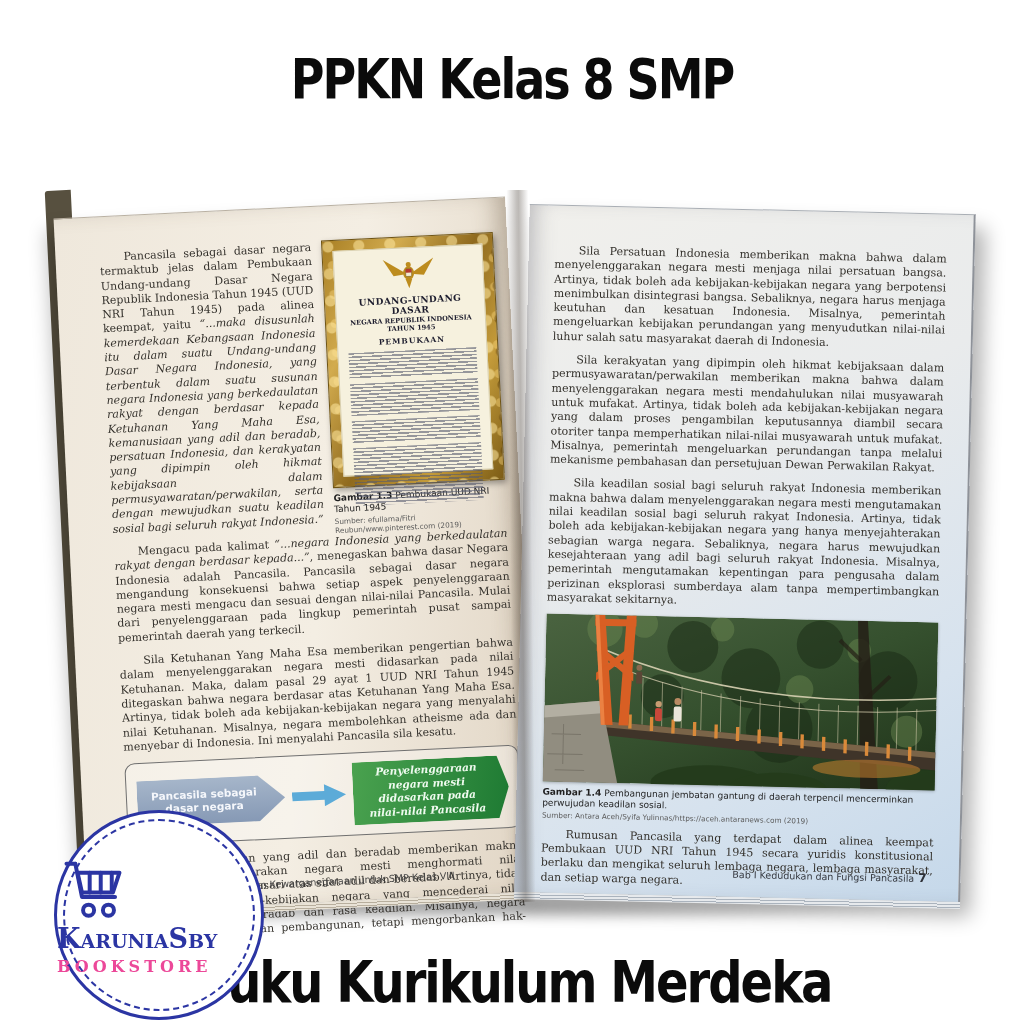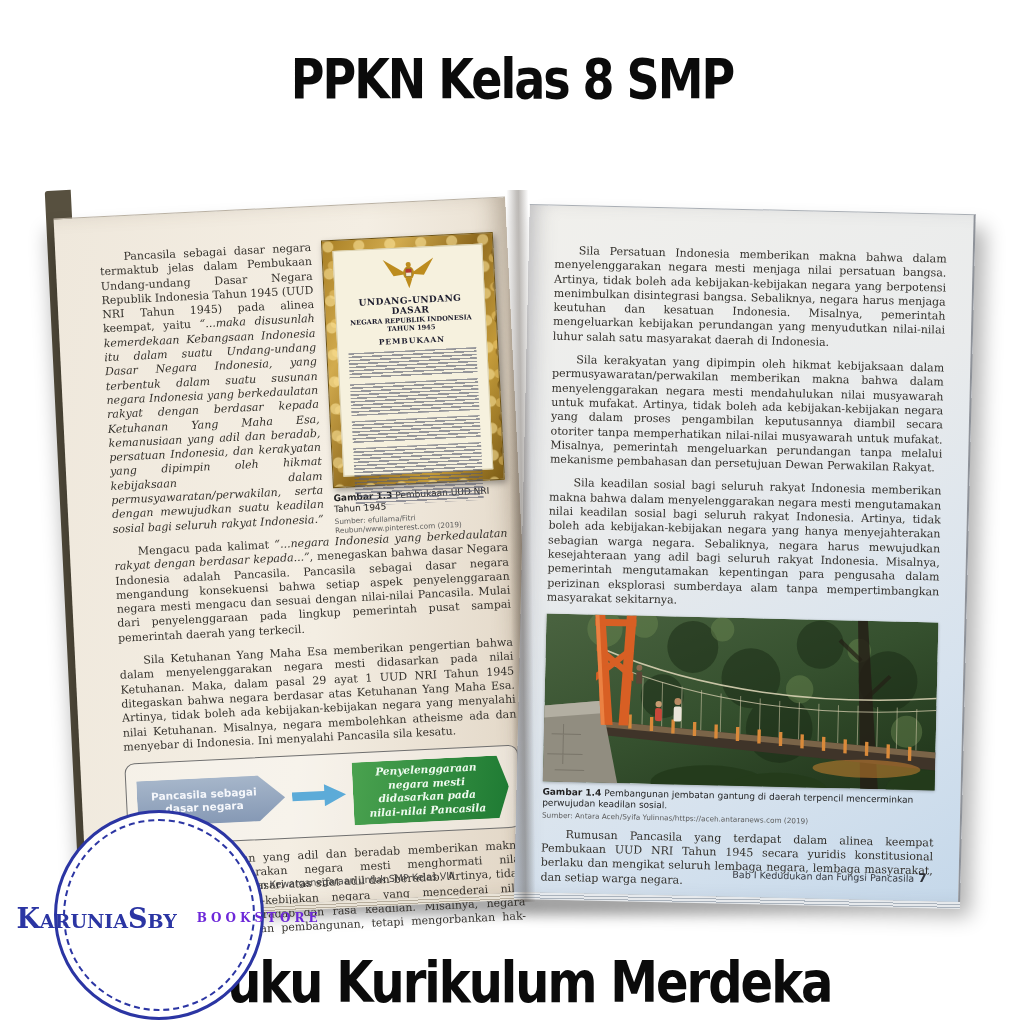--- a/index.html
+++ b/index.html
@@ -92,27 +92,27 @@
   .lp-foot{left:44px;bottom:14px;}
   .rp-foot{right:28px;bottom:16px;color:#35383f;}
   .pgnum{font-weight:700;font-size:12px;margin:0 4px;color:#2e3138;}
 
   .bridge{width:100%;height:168px;display:block;box-shadow:0 1px 3px rgba(0,0,0,0.25);}
   .bridge-fig{margin-top:2px;}
 
   
   .logo{position:absolute;left:54px;top:810px;width:210px;height:210px;z-index:10;}
   .logo-circle{position:relative;width:100%;height:100%;border-radius:50%;background:#ffffff;
-     border:3px solid #2b35a3;display:flex;flex-direction:row;align-items:center;
-     justify-content:center;box-sizing:border-box;gap:20px;}
+     border:3px solid #2b35a3;display:flex;flex-direction:column;align-items:flex-start;
+     justify-content:center;box-sizing:border-box;}
   .logo-dashed{position:absolute;inset:6px;border:2px dashed #2b35a3;border-radius:50%;}
   .logo-name{font-family:"DejaVu Serif",serif;font-weight:700;font-size:27px;
      font-variant:small-caps;color:#2b35a3;line-height:1;margin-top:6px;}
-  .logo-sub{font-family:"DejaVu Serif",serif;font-weight:600;font-size:12px;letter-spacing:4px;
-     color:#6d28d9;margin-top:5px;}
+  .logo-sub{font-family:"DejaVu Serif",serif;font-weight:600;font-size:16px;letter-spacing:4px;
+     color:#ec4899;margin-top:5px;}
 </style>
 </head>
 <body>
 
 <div class="canvas">
 
   <div class="banner top">PPKN Kelas 8 SMP</div>
 
   <div class="book">
     <div class="book-shadow"></div>

